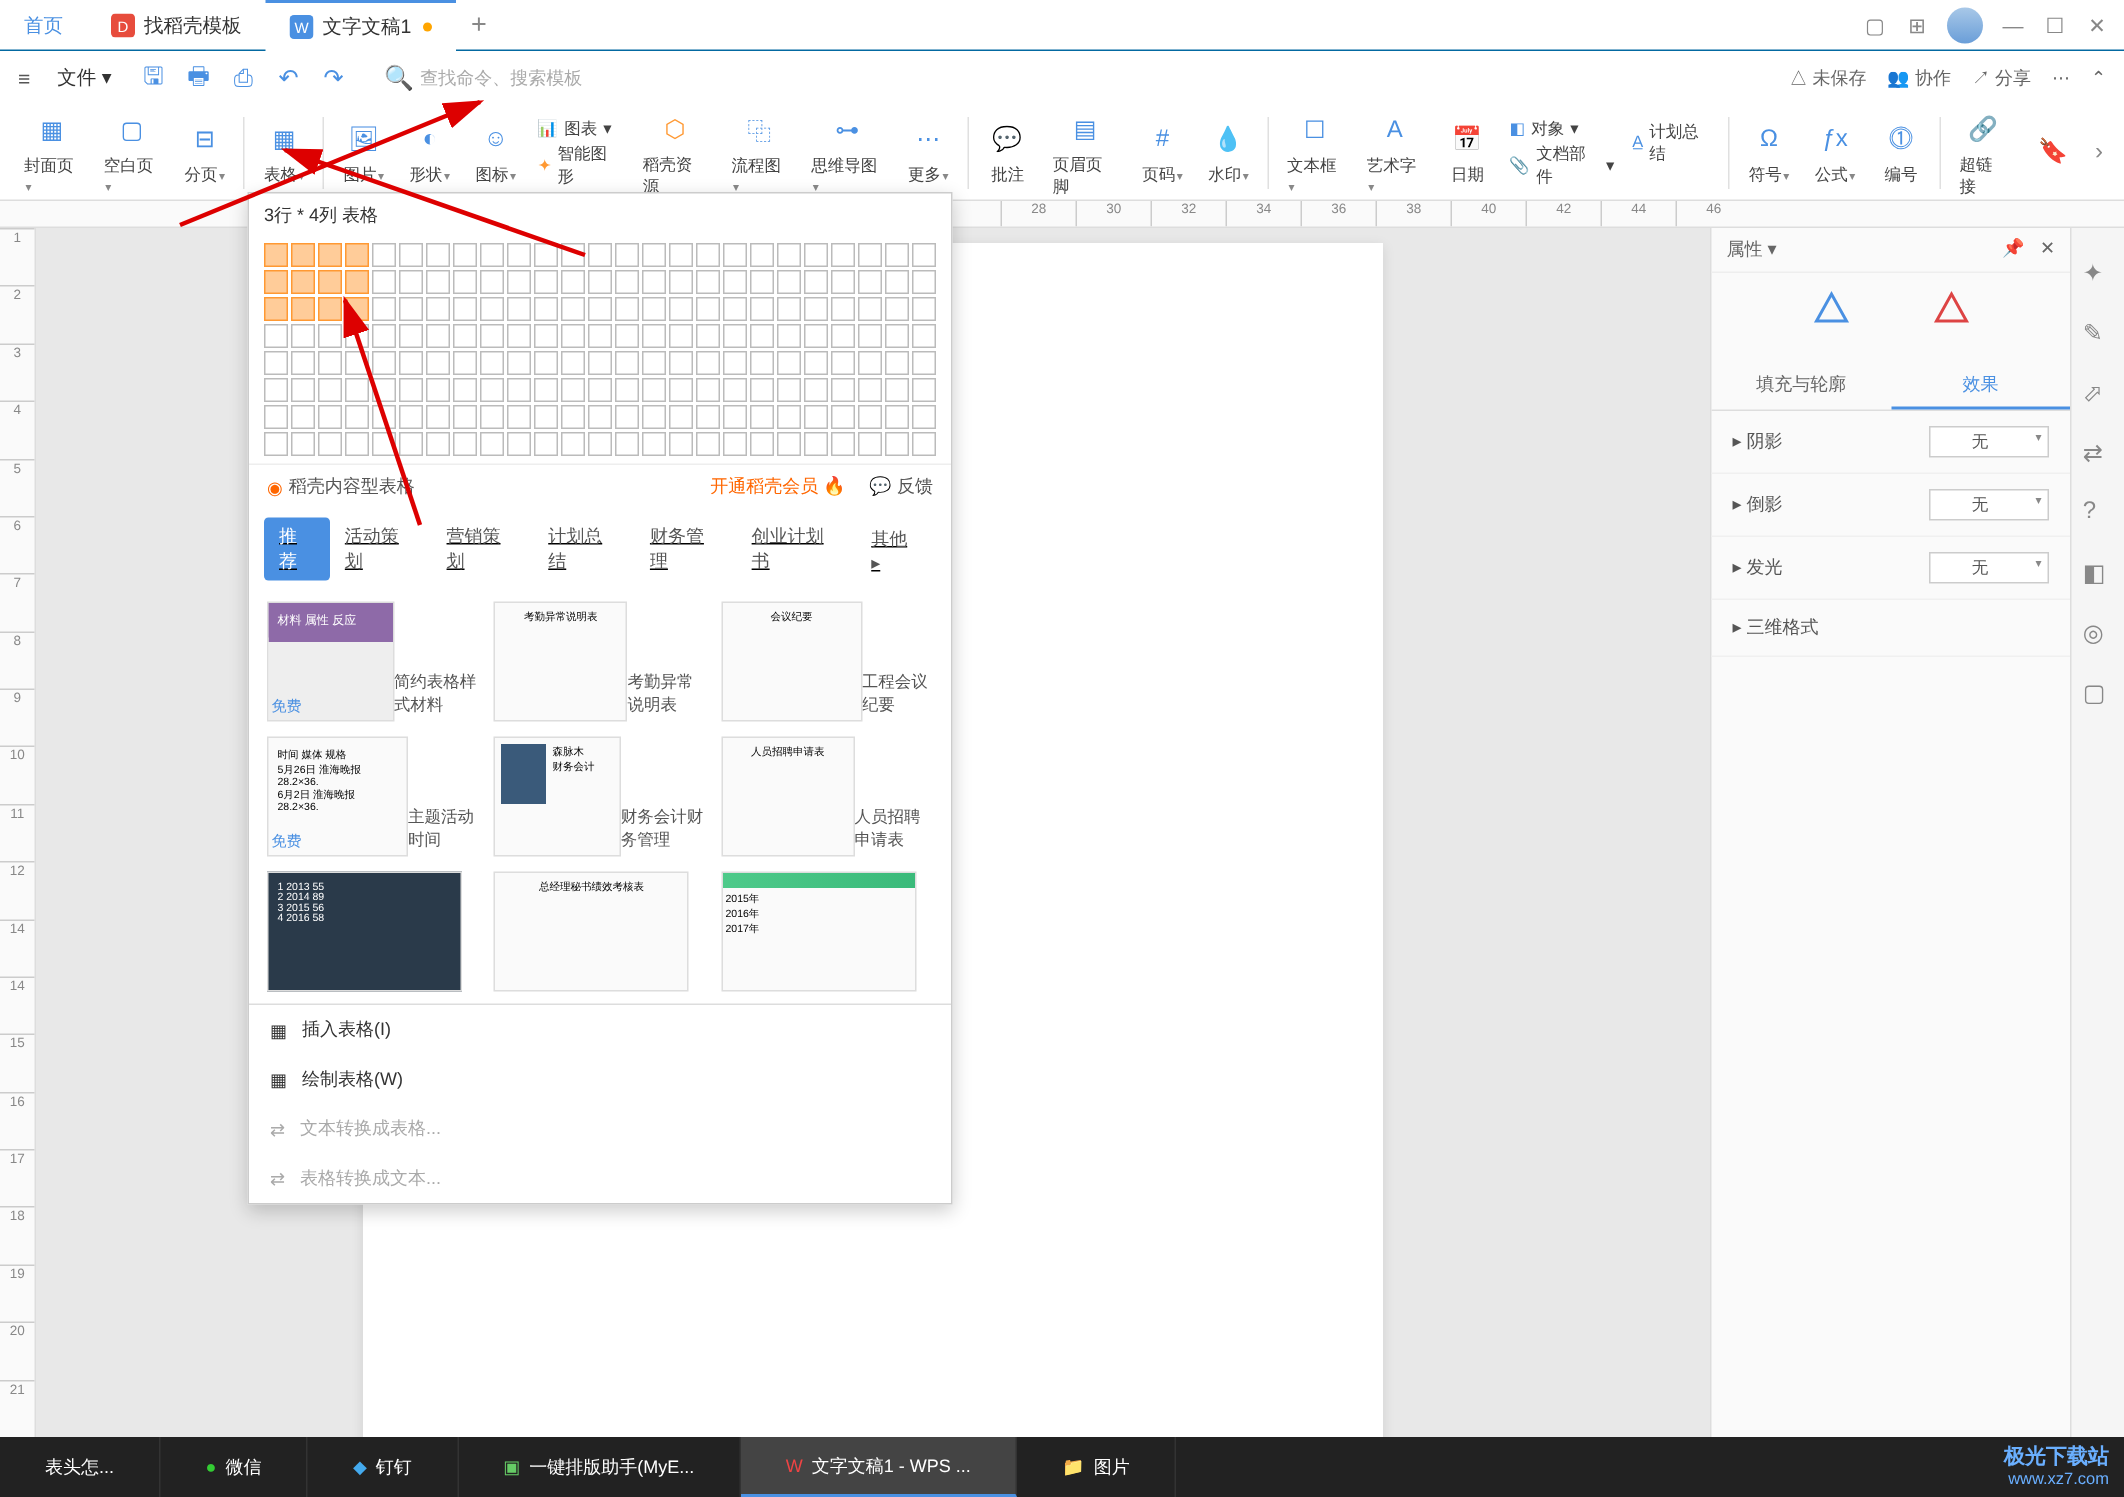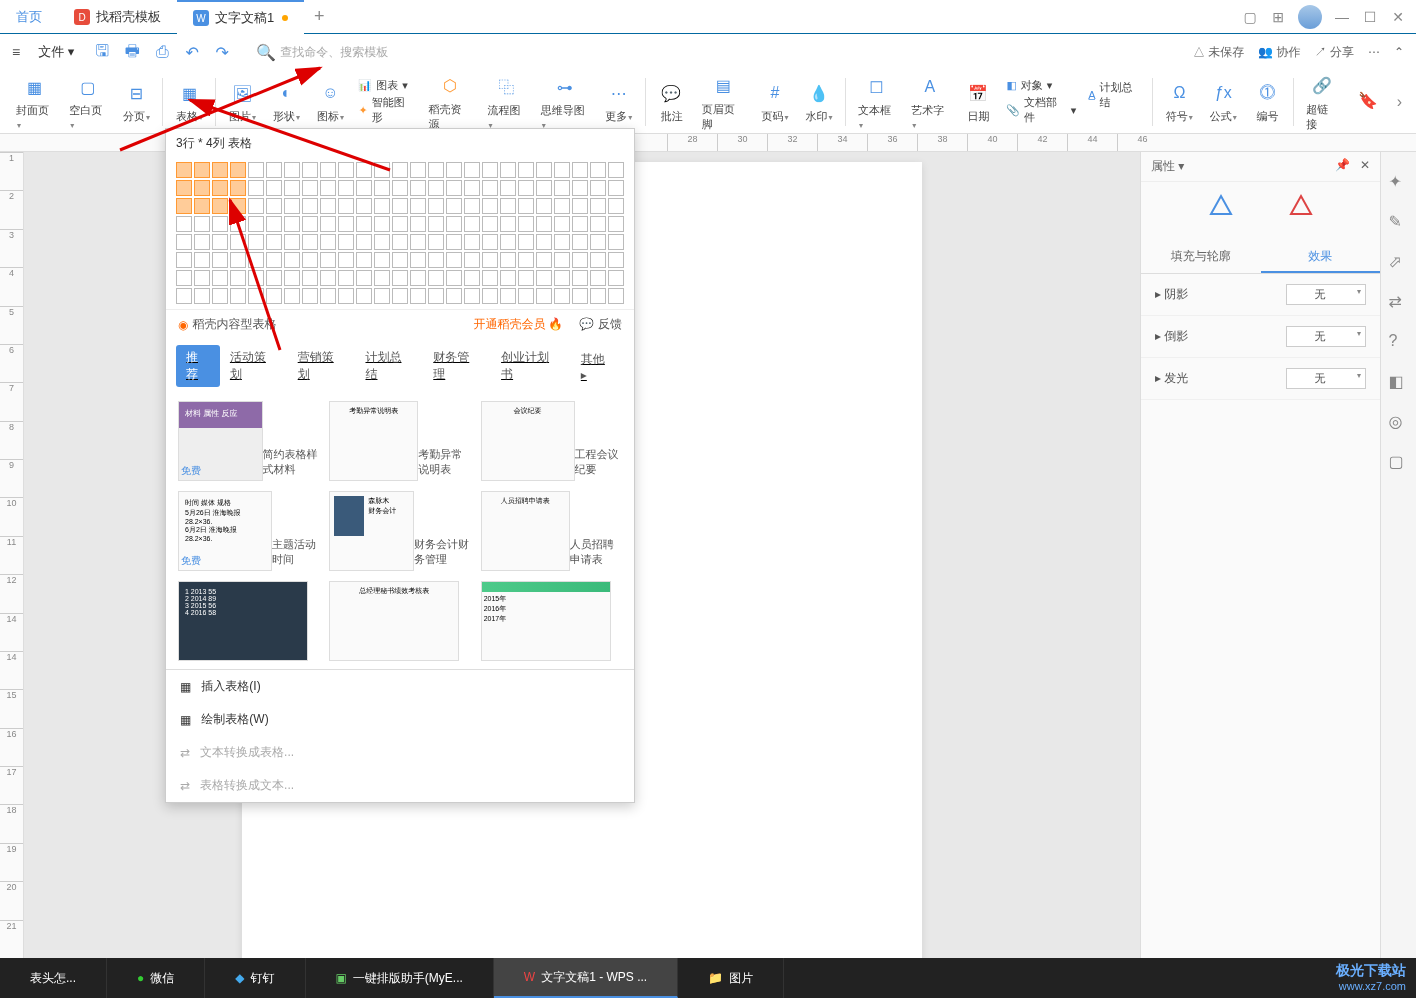--- a/index.html
+++ b/index.html
@@ -354,20 +354,23 @@
       <div class="rp-dropdown">无</div>
     </div>
     <div class="rp-section">
       <span>▸ <span>倒影</span></span>
       <div class="rp-dropdown">无</div>
     </div>
     <div class="rp-section">
       <span>▸ <span>发光</span></span>
       <div class="rp-dropdown">无</div>
     </div>
+    <div class="rp-section">
+      <span>▸ <span>三维格式</span></span>
+    </div>
   </div>
 
   <div class="side-tools">
     <div class="side-tool">✦</div>
     <div class="side-tool">✎</div>
     <div class="side-tool">⬀</div>
     <div class="side-tool">⇄</div>
     <div class="side-tool">?</div>
     <div class="side-tool">◧</div>
     <div class="side-tool">◎</div>

